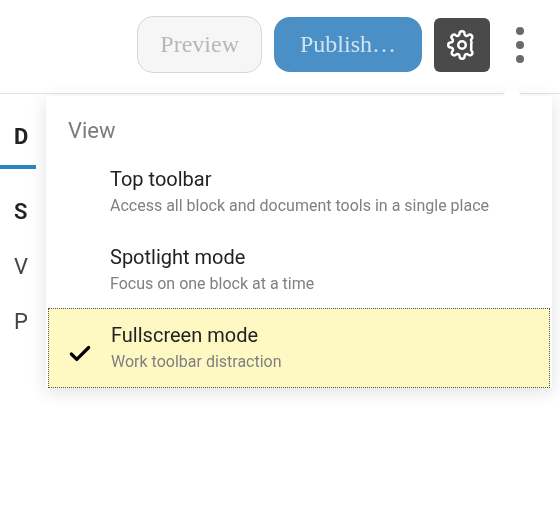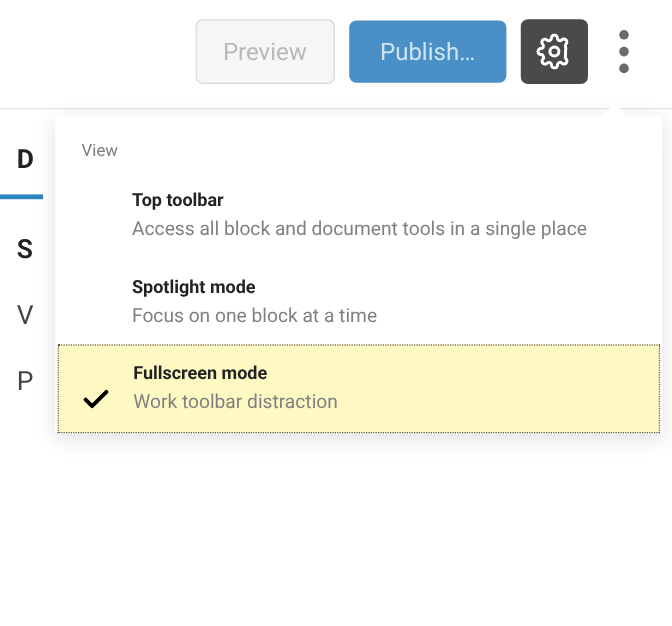--- a/index.html
+++ b/index.html
@@ -8,29 +8,30 @@
   .toolbar {
     display: flex;
     align-items: center;
     justify-content: flex-end;
     gap: 12px;
     padding: 16px 22px 20px 22px;
     border-bottom: 1px solid #e3e3e3;
   }
 
   .btn {
-    font-size: 20px;
+    font-size: 24px;
     font-weight: 400;
-    border-radius: 6px;
+    border-radius: 16px;
     padding: 14px 22px;
     display: inline-flex;
     align-items: center;
     justify-content: center;
     cursor: pointer;
     user-select: none;
+    font-family: Liberation Serif, serif;
   }
   .btn-preview {
     background: #f6f6f6;
     border: 1px solid #d7d7d7;
     color: #b8b8b8;
   }
   .btn-publish {
     background: #4a90c7;
     color: #cfe4f3;
     border: none;
@@ -106,32 +107,32 @@
     content: '';
     position: absolute;
     top: -10px;
     right: 28px;
     width: 0; height: 0;
     border-left: 12px solid transparent;
     border-right: 12px solid transparent;
     border-bottom: 12px solid #fff;
   }
   .dropdown-header {
-    font-size: 14px;
+    font-size: 22px;
     color: #7c7c7c;
     padding: 22px 22px 10px 22px;
   }
   .menu-item {
     padding: 14px 22px 14px 64px;
     position: relative;
   }
   .menu-item .title {
-    font-size: 15px;
+    font-size: 20px;
     color: #222;
-    font-weight: 700;
+    font-weight: 400;
     margin-bottom: 4px;
   }
   .menu-item .desc {
     font-size: 16px;
     color: #808080;
     line-height: 1.35;
   }
   .menu-item.selected {
     border: 1px dotted #555;
     background: #fef9c3;

